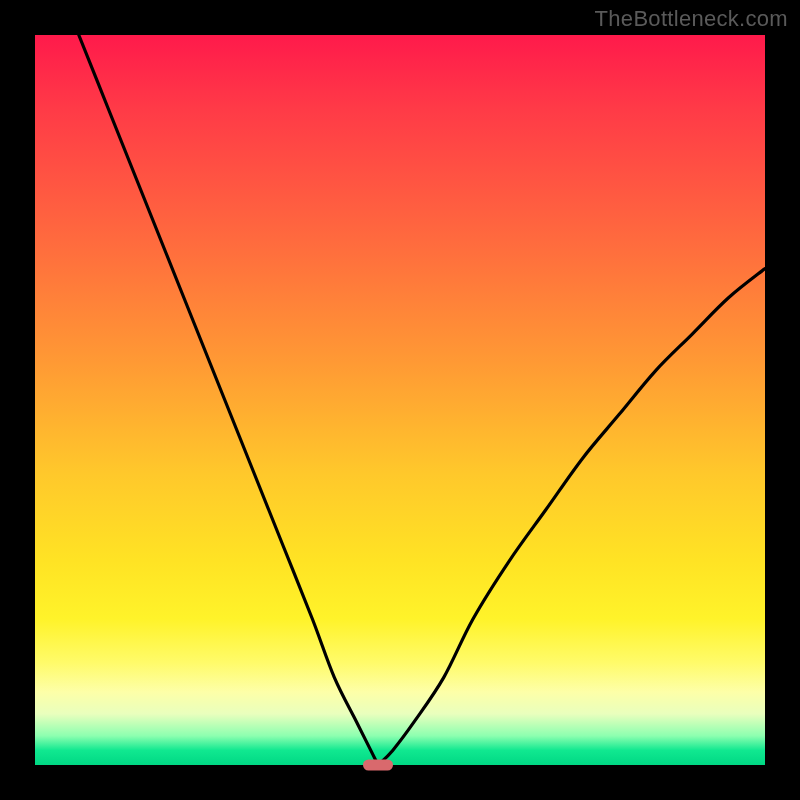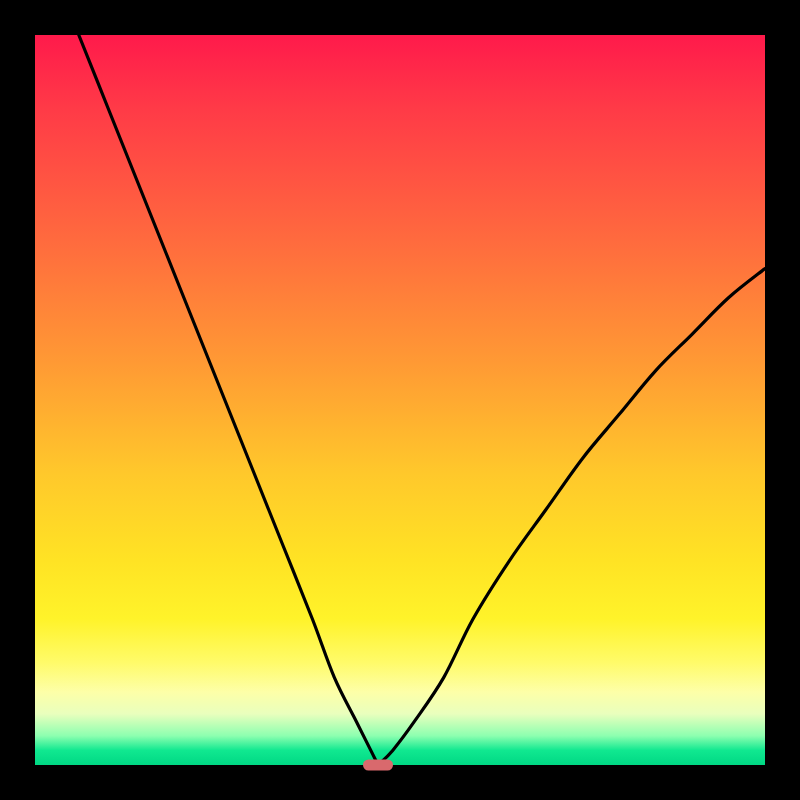--- a/index.html
+++ b/index.html
@@ -75,13 +75,14 @@
 
 <div class="frame">
   <div class="plot-area"></div>
 
   <svg class="curve-svg" viewBox="0 0 730 730" preserveAspectRatio="none">
     <path fill="none" stroke="#000000" stroke-width="3.2" stroke-linecap="round" d="M 43.80 0.00 C 48.67 12.17, 63.27 48.67, 73.00 73.00 C 82.73 97.33, 92.47 121.67, 102.20 146.00 C 111.93 170.33, 121.67 194.67, 131.40 219.00 C 141.13 243.33, 150.87 267.67, 160.60 292.00 C 170.33 316.33, 180.07 340.67, 189.80 365.00 C 199.53 389.33, 209.27 413.67, 219.00 438.00 C 228.73 462.33, 238.47 486.67, 248.20 511.00 C 257.93 535.33, 268.88 562.10, 277.40 584.00 C 285.92 605.90, 292.00 625.37, 299.30 642.40 C 306.60 659.43, 315.12 674.03, 321.20 686.20 C 327.28 698.37, 332.15 708.10, 335.80 715.40 C 339.45 722.70, 341.88 727.57, 343.10 730.00 C 344.32 732.43, 340.67 732.43, 343.10 730.00 C 345.53 727.57, 351.62 722.70, 357.70 715.40 C 363.78 708.10, 371.08 698.37, 379.60 686.20 C 388.12 674.03, 399.07 659.43, 408.80 642.40 C 418.53 625.37, 427.05 603.47, 438.00 584.00 C 448.95 564.53, 462.33 543.85, 474.50 525.60 C 486.67 507.35, 498.83 491.53, 511.00 474.50 C 523.17 457.47, 535.33 439.22, 547.50 423.40 C 559.67 407.58, 571.83 394.20, 584.00 379.60 C 596.17 365.00, 608.33 349.18, 620.50 335.80 C 632.67 322.42, 644.83 311.47, 657.00 299.30 C 669.17 287.13, 681.33 273.75, 693.50 262.80 C 705.67 251.85, 723.92 238.47, 730.00 233.60"></path>
   </svg>
 
   <div class="pill" style="left: 378.1px; top: 765px; background: rgb(217, 105, 109);"></div>
 
+  <div class="watermark">TheBottleneck.com</div>
 </div>
 
 </body></html>

